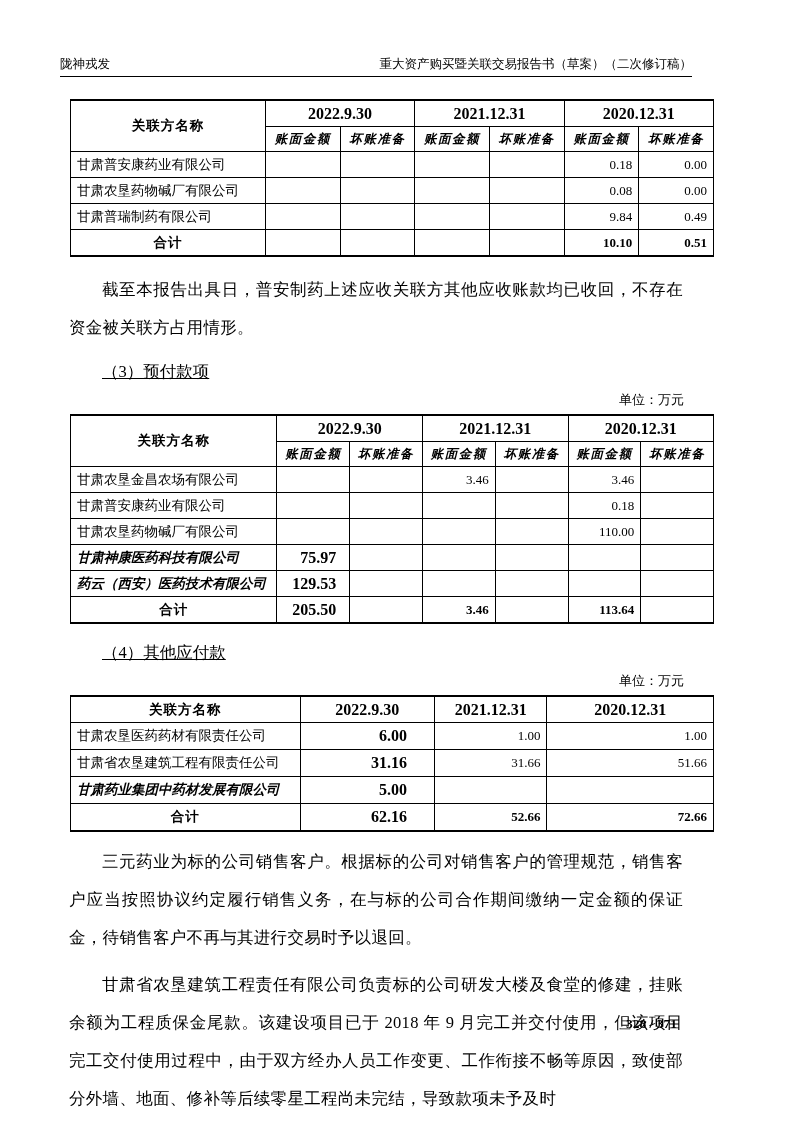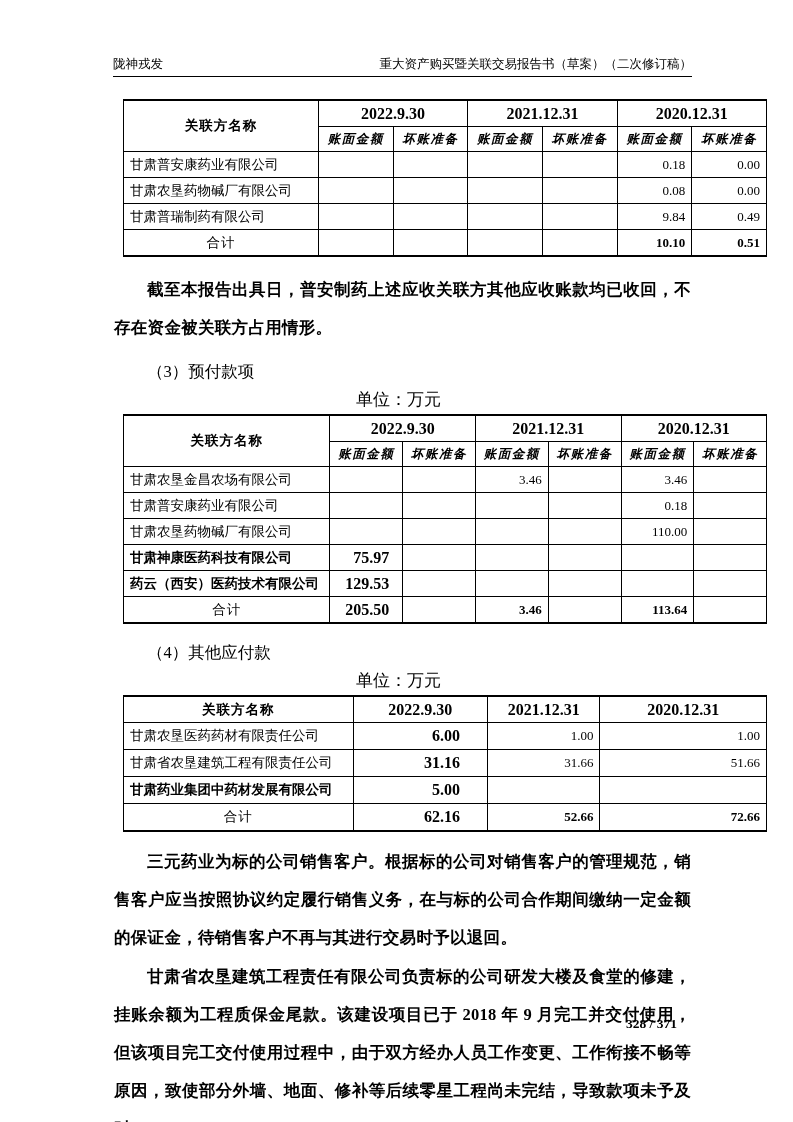--- a/index.html
+++ b/index.html
@@ -2,21 +2,21 @@
 <html><head>
 <meta charset="utf-8">
 <style>
   html,body { margin:0; padding:0; background:#ffffff; }
   .page {
     position:relative;
     width:793px; height:1122px;
     margin:0 auto;
     background:#fff;
     box-sizing:border-box;
-    padding:57px 101px 0 113px;
+    padding:57px 101px 0 60px;
     font-family:"Liberation Serif", serif;
     color:#000;
     overflow:hidden;
   }
   
   .doc-header {
     display:flex; justify-content:space-between; align-items:flex-end;
     font-size:12.5px; line-height:15px;
     padding-bottom:4px;
     border-bottom:1.6px solid #000;
@@ -34,37 +34,37 @@
   }
   th.sub { font-size:12.5px; letter-spacing:1.5px; height:18px;font-style:italic; }
   th.name-h { font-size:13.5px; letter-spacing:1px; }
   td { font-size:13px; height:23px; padding:1px 6px; }
   td.name { text-align:left; font-size:13.5px; }
   td.num  { text-align:right; }
   td.bnum {
     font-family:Liberation Serif, serif;
     font-weight:700; font-size:16px; padding-right:13px;
   }
-  tr.total td.name { text-align:center; font-weight:400; letter-spacing:1px; }
+  tr.total td.name { text-align:center; font-weight:700; letter-spacing:1px; }
   tr.total td.num  { font-weight:700; }
-  tr.kai td.name   { font-weight:700; }
+  tr.kai td.name   { font-weight:700; font-style:italic; }
   .t3 td { height:24px; }
   .t3 td.bnum { padding-right:27px; }
   
   .body-para {
     font-size:16.5px; line-height:38px;
     text-align:justify; text-indent:2em;
-    margin:1px; letter-spacing:0.3px;font-weight:bold;
+    margin:9px; letter-spacing:0.3px;
   }
   .section-heading {
     font-size:16.5px; line-height:22px;
-    margin:0; padding-left:34px;
+    margin:8px; padding-left:34px;text-decoration:underline;
   }
   .unit-line {
-    text-align:center; font-size:17px; line-height:18px;
+    text-align:right; font-size:13px; line-height:18px;
     padding-right:8px;
   }
   
   .mt-table1   { margin-top:22px; }
   .mt-para1    { margin-top:14px; }
   .mt-head3    { margin-top:14px; }
   .mt-unit3    { margin-top:8px;  margin-bottom:5px; }
   .mt-head4    { margin-top:18px; }
   .mt-unit4    { margin-top:8px;  margin-bottom:5px; }
   .mt-para2    { margin-top:11px; }

